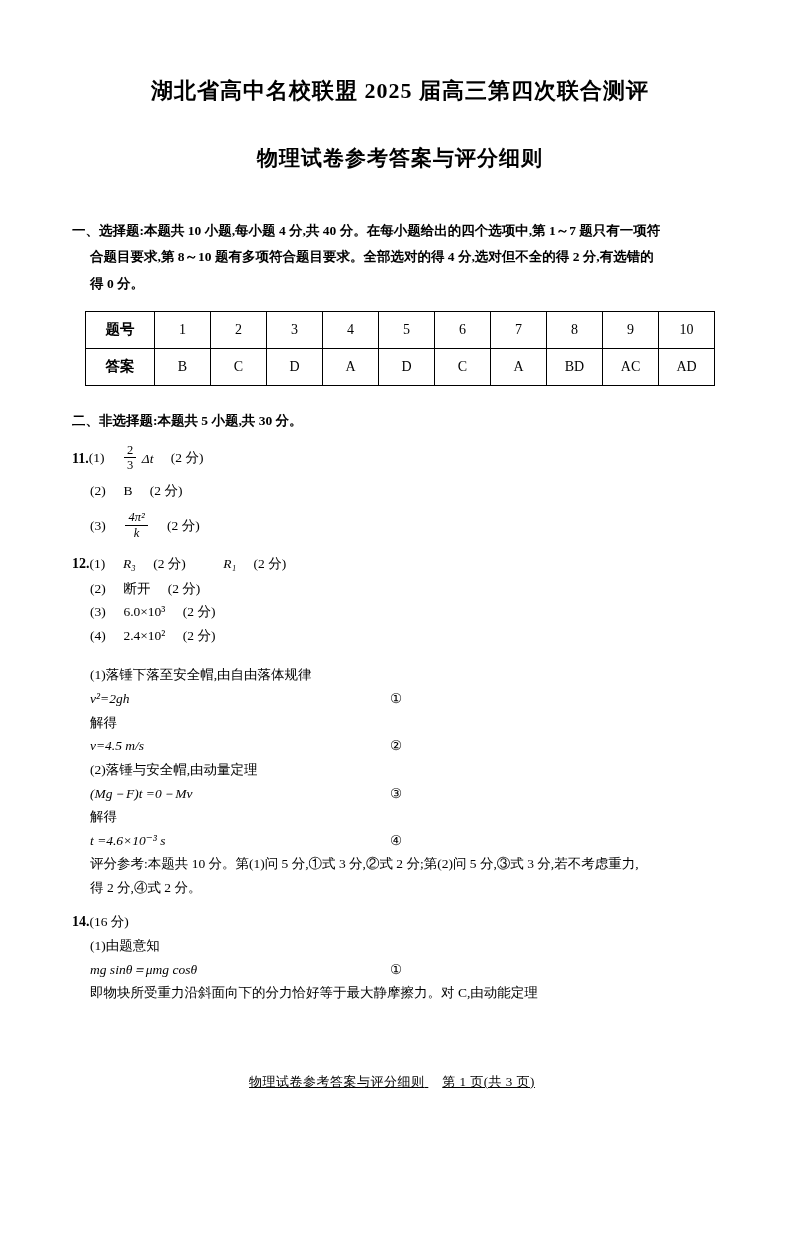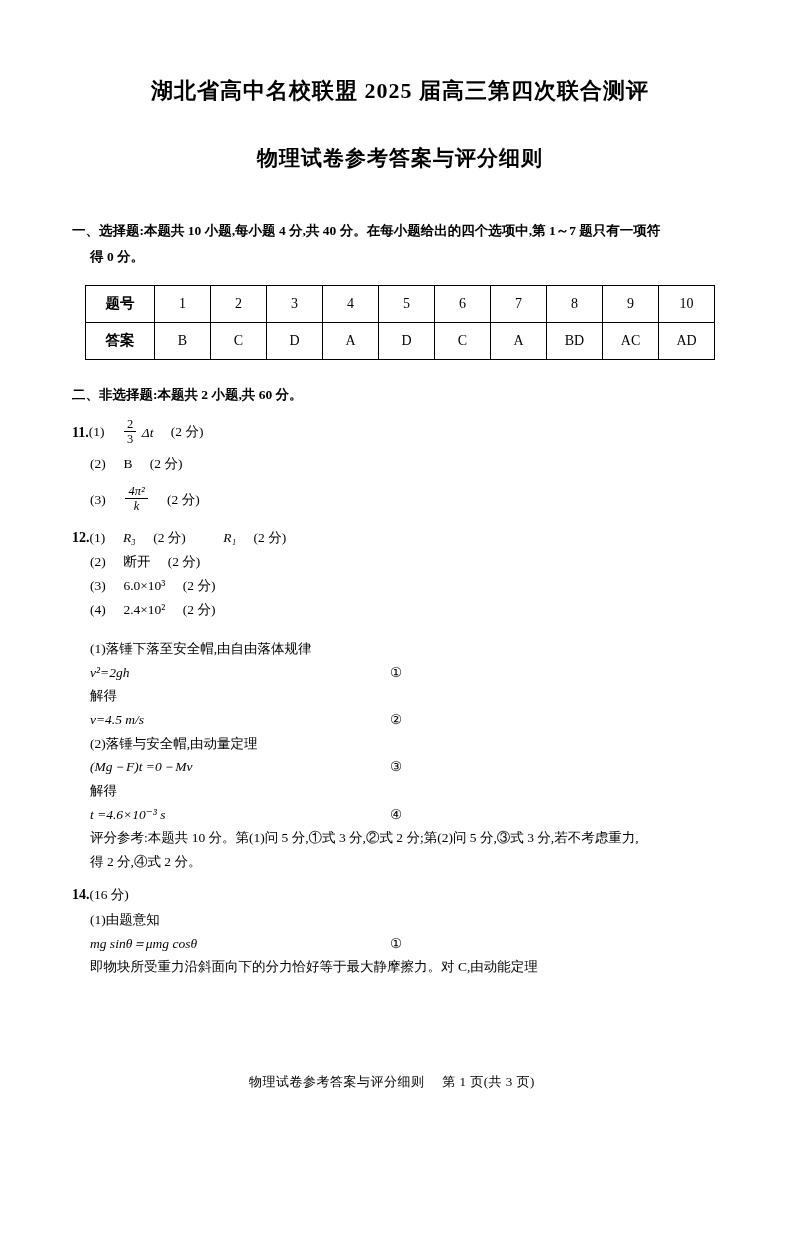--- a/index.html
+++ b/index.html
@@ -111,34 +111,36 @@
     text-align: justify;
   }
   .footer {
     position: absolute;
     left: 0;
     right: 16px;
     bottom: 26px;
     text-align: center;
     font-size: 13px;
     letter-spacing: 0.5px;
+    text-decoration: underline;
   }
   .footer .fpage { margin-left: 14px; font-weight: normal; }
   .mathi { font-style: italic; font-family: "Liberation Serif", "DejaVu Serif", serif; }
 </style>
 </head>
 <body>
 
 <div class="page">
 
   <div class="title-main">湖北省高中名校联盟 2025 届高三第四次联合测评</div>
   <div class="title-sub">物理试卷参考答案与评分细则</div>
 
   <div class="section-head">
     <span>一、选择题:本题共 10 小题,每小题 4 分,共 40 分。在每小题给出的四个选项中,第 1～7 题只有一项符</span>
+    <span class="indent2">合题目要求,第 8～10 题有多项符合题目要求。全部选对的得 4 分,选对但不全的得 2 分,有选错的</span>
     <span class="indent2">得 0 分。</span>
   </div>
 
   <table class="ans">
     <tbody>
         <tr>
       <td class="hdr">题号</td>
       <td>1</td>
       <td>2</td>
       <td>3</td>
@@ -159,21 +161,21 @@
       <td>D</td>
       <td>C</td>
       <td>A</td>
       <td>BD</td>
       <td>AC</td>
       <td>AD</td>
     </tr>
   </tbody>
     </table>
 
-  <div class="section-head-2">二、非选择题:本题共 2 小题,共 60 分。</div>
+  <div class="section-head-2">二、非选择题:本题共 5 小题,共 30 分。</div>
 
   <div class="qblock">
     <div class="line">
       <span class="qnum">11.</span><span class="sub">(1)</span>
       <span class="frac">
         <span class="num">2</span>
         <span class="den">3</span>
       </span>
       <span class="mathi">Δt</span>
       <span class="mark">(2 分)</span>

